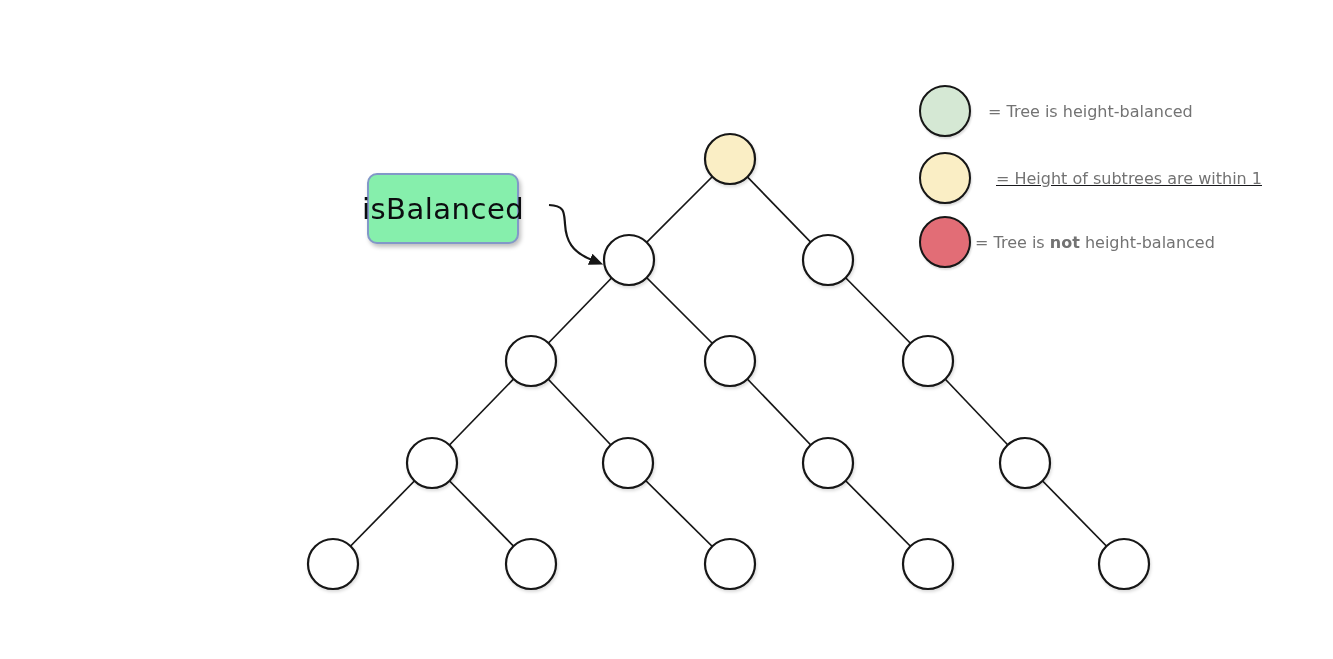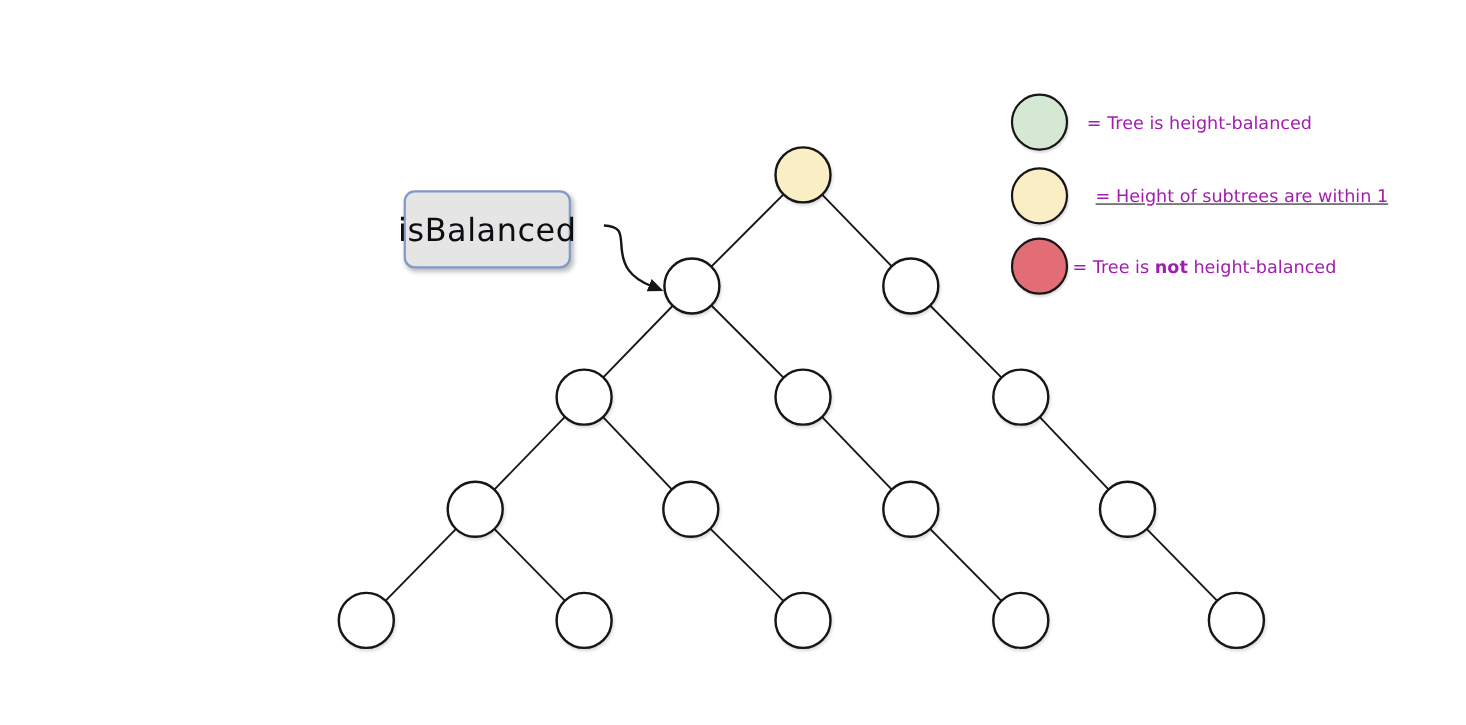--- a/index.html
+++ b/index.html
@@ -8,37 +8,37 @@
 
   .stage { position: relative; width: 1333px; height: 659px; background: #ffffff; }
 
   #tree-svg { position: absolute; left: 0; top: 0; }
   #edges-layer line { stroke-width: 1.7px; }
   #nodes-layer circle { stroke-width: 2.2px; filter: drop-shadow(1px 2px 1.5px rgba(0,0,0,0.14)); }
   #connector-path { fill: none; stroke-width: 2.2px; }
 
   .label-box {
     position: absolute; left: 367px; top: 173px; width: 152px; height: 71px;
-    background: #e5e5e5; border: 2px solid #8298C8; border-radius: 10px;
+    background: #86efac; border: 2px solid #8298C8; border-radius: 10px;
     box-shadow: 2px 3px 4px rgba(0,0,0,0.25);
     display: flex; align-items: center; justify-content: center;
   }
   .label-box span { font-size: 29px; font-weight: 500; color: #0c0d10; letter-spacing: 0.5px; }
 
   .legend { position: absolute; left: 0; top: 0; }
   .legend-row { position: absolute; left: 919px; display: flex; align-items: center; }
   .legend-row.r1 { top: 85px;  gap: 17px; }
   .legend-row.r2 { top: 152px; gap: 25px; text-decoration: underline; }
   .legend-row.r3 { top: 216px; gap: 4px; }
   .swatch {
     width: 52px; height: 52px; border-radius: 50%;
     border: 2px solid #161616; flex: 0 0 auto;
     box-shadow: 1px 2px 2px rgba(0,0,0,0.14);
   }
-  .legend-text { font-size: 16px; white-space: nowrap; color: #a21caf; }
+  .legend-text { font-size: 16px; white-space: nowrap; color: #737373; }
   .legend-text b { font-weight: 700; }
 </style>
 </head>
 <body>
 
 <div class="stage">
 
   <svg id="tree-svg" width="1333" height="659" viewBox="0 0 1333 659">
     <defs>
       <marker id="arrow" markerWidth="16" markerHeight="14" refX="2" refY="6" orient="auto" markerUnits="userSpaceOnUse">

